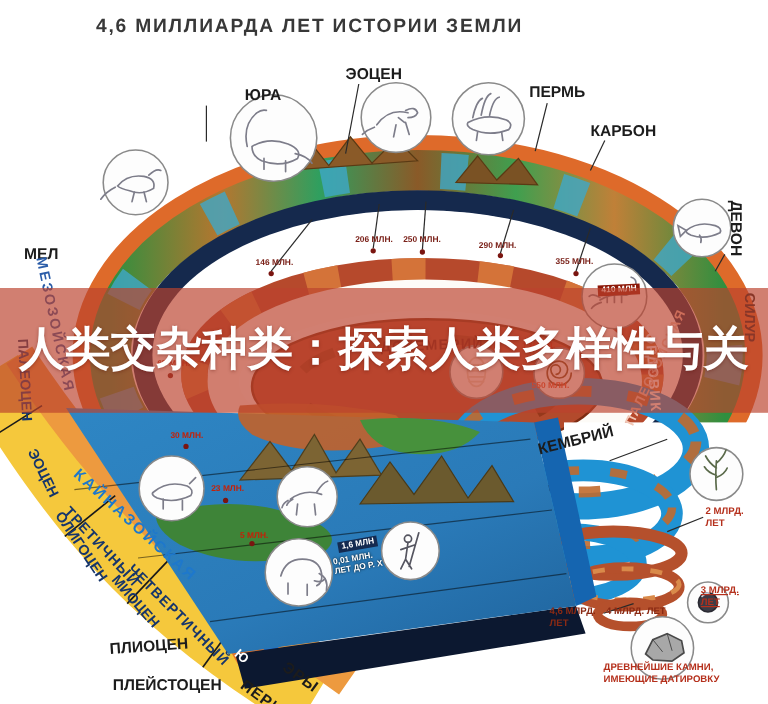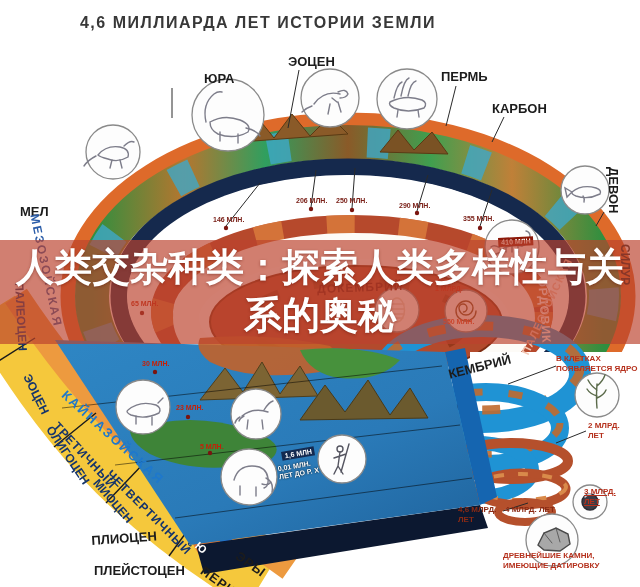--- a/index.html
+++ b/index.html
@@ -262,30 +262,27 @@
   <div class="lbl num" style="left:200px;top:443px;">5 МЛН.</div>
   <div class="lbl num" style="left:131px;top:300px;">65 МЛН.</div>
   <div class="lbl num" style="left:435px;top:285px;">1 МЛРД.</div>
   <div class="lbl num" style="left:443px;top:318px;color:#e84a28;">550 МЛН.</div>
 
   <div class="tab" style="left:498px;top:238px;background:#8c1808;transform:rotate(-3deg);">410 МЛН</div>
   <div class="tab" style="left:281px;top:452px;background:#142a50;transform:rotate(-10deg);">1,6 МЛН</div>
   <div class="tab pre" style="left:274px;top:465px;transform:rotate(-10deg);text-shadow:0 0 2px #000;">0,01 МЛН.
 ЛЕТ ДО Р. Х</div>
 
-  <div class="ann" style="left:556px;top:354px;">В КЛЕТКАХ
-ПОЯВЛЯЕТСЯ ЯДРО</div>
   <div class="ann" style="left:588px;top:421px;">2 МЛРД.
 ЛЕТ</div>
   <div class="ann" style="left:584px;top:487px;text-decoration:underline;">3 МЛРД.
 ЛЕТ</div>
   <div class="ann" style="left:458px;top:505px;color:#8a2a14;">4,6 МЛРД.
 ЛЕТ</div>
   <div class="ann" style="left:505px;top:505px;color:#8a2a14;">4 МЛРД. ЛЕТ</div>
   <div class="ann" style="left:503px;top:551px;">ДРЕВНЕЙШИЕ КАМНИ,
 ИМЕЮЩИЕ ДАТИРОВКУ</div>
 
   <div class="overlay">
     <div class="ovl l1">人类交杂种类：探索人类多样性与关</div>
-    <div class="ovl l2">系的奥秘</div>
   </div>
 
 </div>
 
 </body></html>

